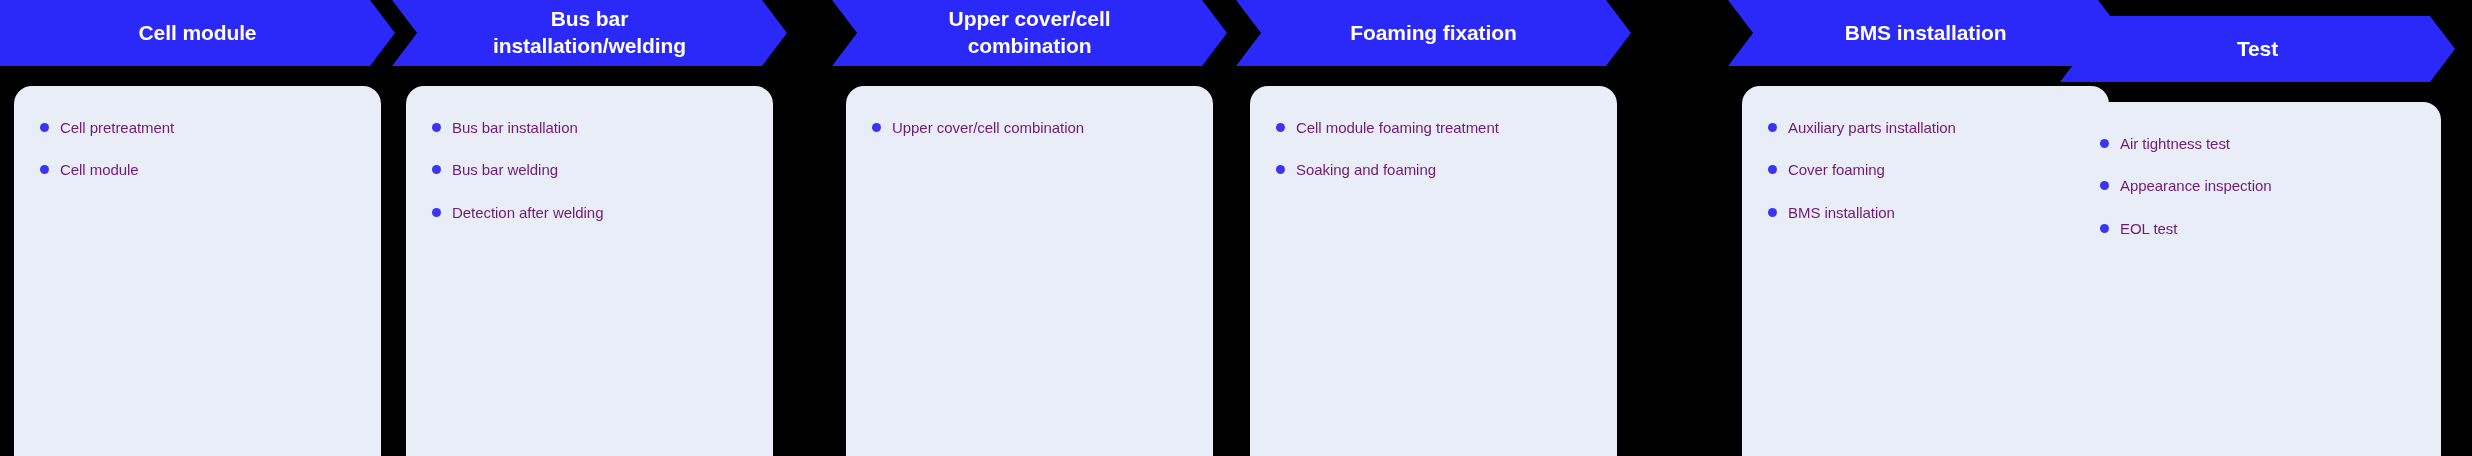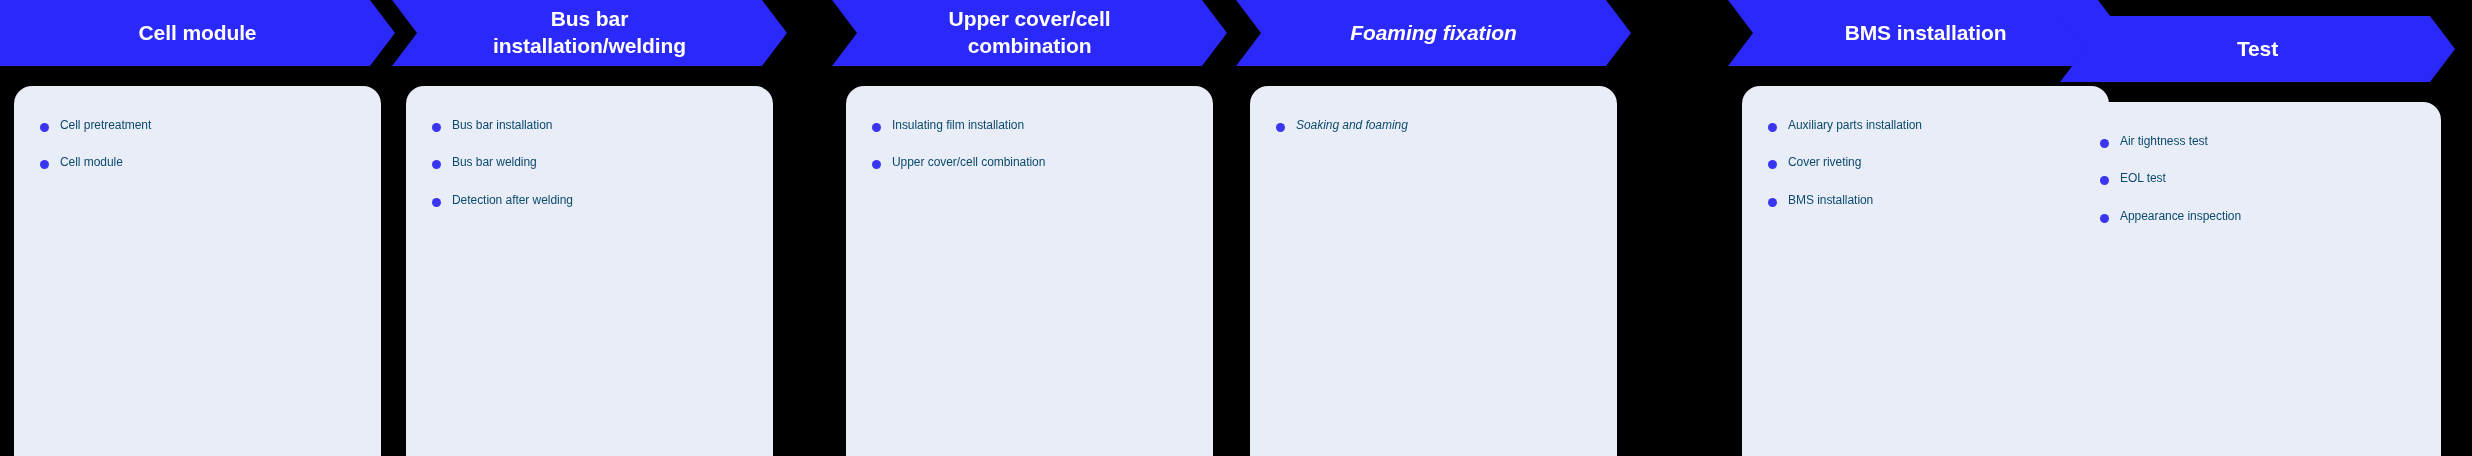--- a/index.html
+++ b/index.html
@@ -90,22 +90,22 @@
     flex: 0 0 auto;
     width: 9px;
     height: 9px;
     border-radius: 50%;
     background: #3a35f0;
     margin-top: 7px;
     margin-right: 11px;
   }
 
   .bullet-text {
-    color: #0c4a6e;
-    font-size: 12px;
+    color: #701a75;
+    font-size: 15px;
     line-height: 1.62;
     letter-spacing: -0.05px;
   }
 </style>
 </head>
 <body>
 
 <div id="flow">
     <div class="step first" style="left: 0px;">
       <div class="chev">
@@ -148,77 +148,77 @@
     </div>
     <div class="step" style="left: 832px;">
       <div class="chev">
         <div class="chev-title">Upper cover/cell
 combination</div>
       </div>
       <div class="card">
         <ul class="bullets">
           <li class="bullet-row">
             <span class="dot"></span>
-            <span class="bullet-text">Insulating film installation</span>
-          </li>
-          <li class="bullet-row">
-            <span class="dot"></span>
             <span class="bullet-text">Upper cover/cell combination</span>
           </li>
         </ul>
       </div>
     </div>
-    <div class="step" style="left: 1236px; font-style: italic;">
+    <div class="step" style="left: 1236px;">
       <div class="chev">
         <div class="chev-title">Foaming fixation</div>
       </div>
       <div class="card">
         <ul class="bullets">
           <li class="bullet-row">
             <span class="dot"></span>
+            <span class="bullet-text">Cell module foaming treatment</span>
+          </li>
+          <li class="bullet-row">
+            <span class="dot"></span>
             <span class="bullet-text">Soaking and foaming</span>
           </li>
         </ul>
       </div>
     </div>
     <div class="step" style="left: 1728px;">
       <div class="chev">
         <div class="chev-title">BMS installation</div>
       </div>
       <div class="card">
         <ul class="bullets">
           <li class="bullet-row">
             <span class="dot"></span>
             <span class="bullet-text">Auxiliary parts installation</span>
           </li>
           <li class="bullet-row">
             <span class="dot"></span>
-            <span class="bullet-text">Cover riveting</span>
+            <span class="bullet-text">Cover foaming</span>
           </li>
           <li class="bullet-row">
             <span class="dot"></span>
             <span class="bullet-text">BMS installation</span>
           </li>
         </ul>
       </div>
     </div>
     <div class="step" style="left: 2060px; margin-top: 16px;">
       <div class="chev">
         <div class="chev-title">Test</div>
       </div>
       <div class="card">
         <ul class="bullets">
           <li class="bullet-row">
             <span class="dot"></span>
             <span class="bullet-text">Air tightness test</span>
           </li>
           <li class="bullet-row">
             <span class="dot"></span>
+            <span class="bullet-text">Appearance inspection</span>
+          </li>
+          <li class="bullet-row">
+            <span class="dot"></span>
             <span class="bullet-text">EOL test</span>
           </li>
-          <li class="bullet-row">
-            <span class="dot"></span>
-            <span class="bullet-text">Appearance inspection</span>
-          </li>
         </ul>
       </div>
     </div>
   </div>
 
 </body></html>

